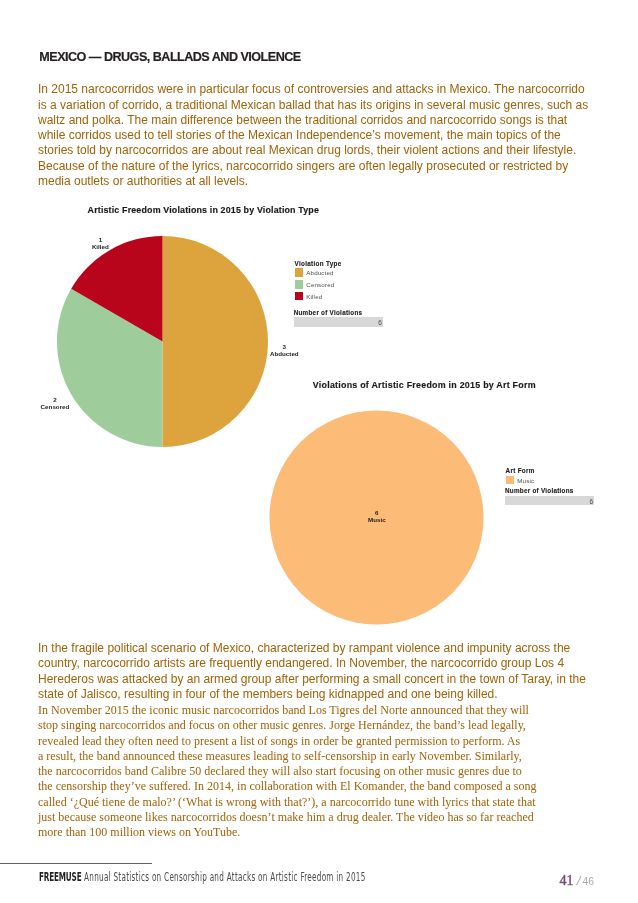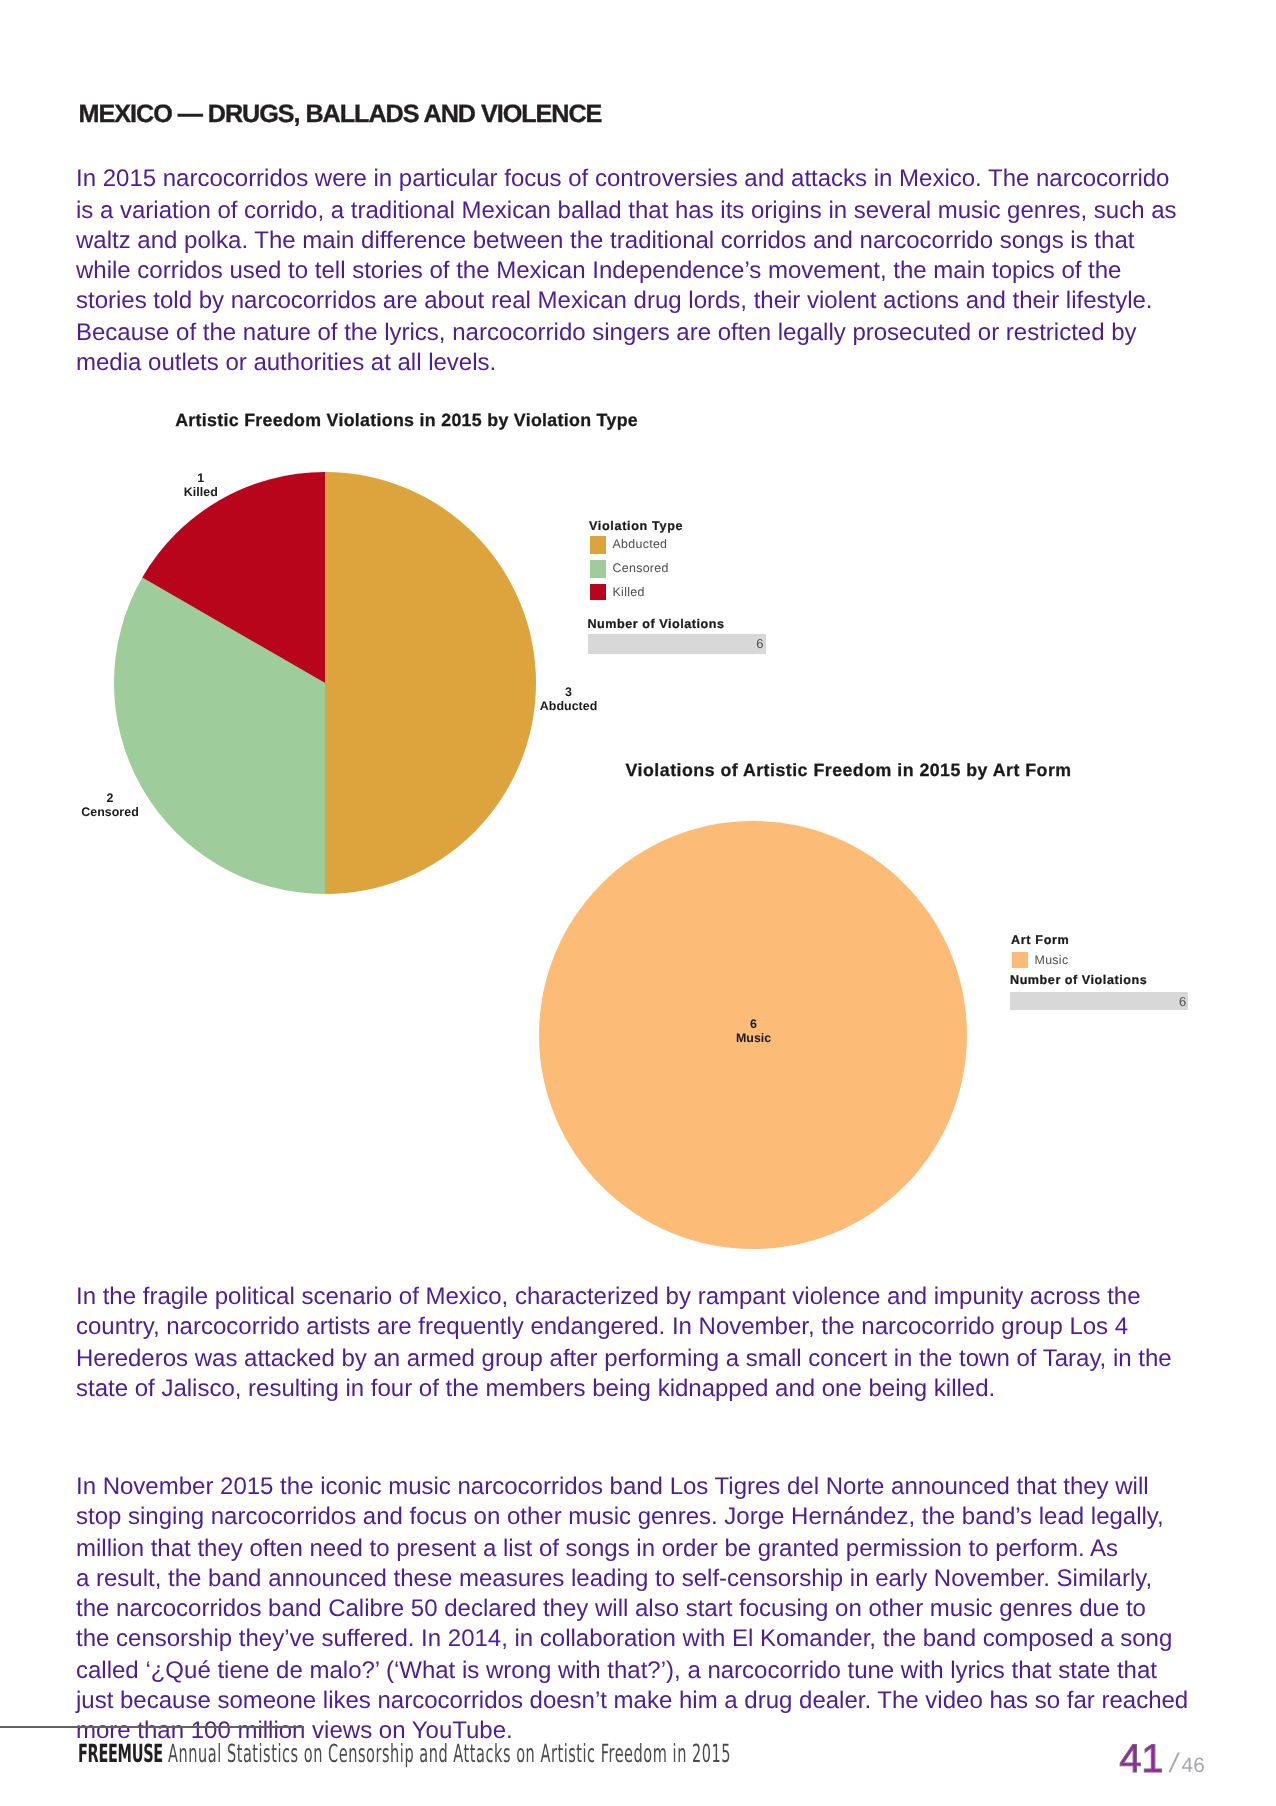--- a/index.html
+++ b/index.html
@@ -7,25 +7,25 @@
   body{width:638px;height:903px;background:#fff;font-family:"Liberation Sans",sans-serif;
        -webkit-font-smoothing:antialiased;position:relative;overflow:hidden;}
   .page{position:absolute;left:0;top:0;width:638px;height:903px;}
 
   
   .heading{position:absolute;left:39.3px;top:50.6px;margin:0;
     font-family:"Liberation Sans",sans-serif;font-weight:bold;font-size:12.6px;
     letter-spacing:-0.52px;color:#231f20;white-space:nowrap;line-height:13px;-webkit-text-stroke:0.18px #231f20;}
   .body-par{position:absolute;left:38px;width:556px;margin:0;
     font-family:"Liberation Sans",sans-serif;font-size:12.0px;line-height:15.27px;
-    color:#4c1d95;text-align:left;}
+    color:#a16207;text-align:left;}
   .body-par .ln{display:block;white-space:nowrap;}
   .p1{top:82.4px;}
   .p2{top:641.1px;}
-  .p3{top:736px;}
+  .p3{top:703px;font-family:Liberation Serif, serif;}
 
   
   .chart{position:absolute;}
   .chart1{left:0;top:0;width:638px;height:903px;}
   .chart2{left:0;top:0;width:638px;height:903px;}
   .chart-title{position:absolute;white-space:nowrap;
     font-family:"Liberation Sans",sans-serif;font-weight:bold;font-size:8.9px;
     letter-spacing:0.15px;color:#1a1a1a;line-height:9px;-webkit-text-stroke:0.14px #1a1a1a;}
   .ct1{left:87.6px;top:205.6px;letter-spacing:0.16px;}
   .ct2{left:312.8px;top:380.6px;letter-spacing:0.245px;text-align:right;}
@@ -74,21 +74,21 @@
   .footer-rule{position:absolute;left:0px;top:862.8px;width:152px;height:1.1px;background:#636363;}
   .footer-text{position:absolute;left:39.3px;top:870.9px;white-space:nowrap;
     font-family:"DejaVu Sans Condensed","Liberation Sans",sans-serif;font-size:12.5px;
     line-height:12.5px;color:#3b3b3b;letter-spacing:0.42px;
     transform:scaleX(0.645);transform-origin:0 0;}
   .footer-brand{font-weight:bold;color:#231f20;letter-spacing:-0.25px;}
   .footer-desc{color:#4a4a4a;}
   .footer-desc::before{content:" ";}
   .pageno{position:absolute;left:559.6px;top:873px;white-space:nowrap;
     font-family:"Liberation Sans",sans-serif;line-height:14px;}
-  .pageno-cur{font-size:20px;color:#a21caf;letter-spacing:-0.1px;-webkit-text-stroke:0.5px #6d6e70;}
+  .pageno-cur{font-size:14px;color:#a21caf;letter-spacing:-0.1px;font-family:Liberation Serif, serif;-webkit-text-stroke:0.5px #6d6e70;}
   .pageno-sep{font-size:13.5px;color:#a7a9ac;margin:0 2.0px 0 3.4px;font-style:italic;}
   .pageno-tot{font-size:10.4px;color:#a7a9ac;}
 </style>
 </head>
 <body>
 
 <div class="page">
 
   <h1 class="heading">MEXICO — DRUGS, BALLADS AND VIOLENCE</h1>
 
@@ -103,21 +103,21 @@
     </p>
   <p class="body-par p2">
       <span class="ln">In the fragile political scenario of Mexico, characterized by rampant violence and impunity across the</span>
       <span class="ln">country, narcocorrido artists are frequently endangered. In November, the narcocorrido group Los 4</span>
       <span class="ln">Herederos was attacked by an armed group after performing a small concert in the town of Taray, in the</span>
       <span class="ln">state of Jalisco, resulting in four of the members being kidnapped and one being killed.</span>
     </p>
   <p class="body-par p3">
       <span class="ln">In November 2015 the iconic music narcocorridos band Los Tigres del Norte announced that they will</span>
       <span class="ln">stop singing narcocorridos and focus on other music genres. Jorge Hernández, the band’s lead legally,</span>
-      <span class="ln">million that they often need to present a list of songs in order be granted permission to perform. As</span>
+      <span class="ln">revealed lead they often need to present a list of songs in order be granted permission to perform. As</span>
       <span class="ln">a result, the band announced these measures leading to self-censorship in early November.  Similarly,</span>
       <span class="ln">the narcocorridos band Calibre 50 declared they will also start focusing on other music genres due to</span>
       <span class="ln">the censorship they’ve suffered. In 2014, in collaboration with El Komander, the band composed a song</span>
       <span class="ln">called ‘¿Qué tiene de malo?’ (‘What is wrong with that?’), a narcocorrido tune with lyrics that state that</span>
       <span class="ln">just because someone likes narcocorridos doesn’t make him a drug dealer. The video has so far reached</span>
       <span class="ln">more than 100 million views on YouTube.</span>
     </p>
 
   <div class="chart chart1">
     <div class="chart-title ct1">Artistic Freedom Violations in 2015 by Violation Type</div>

